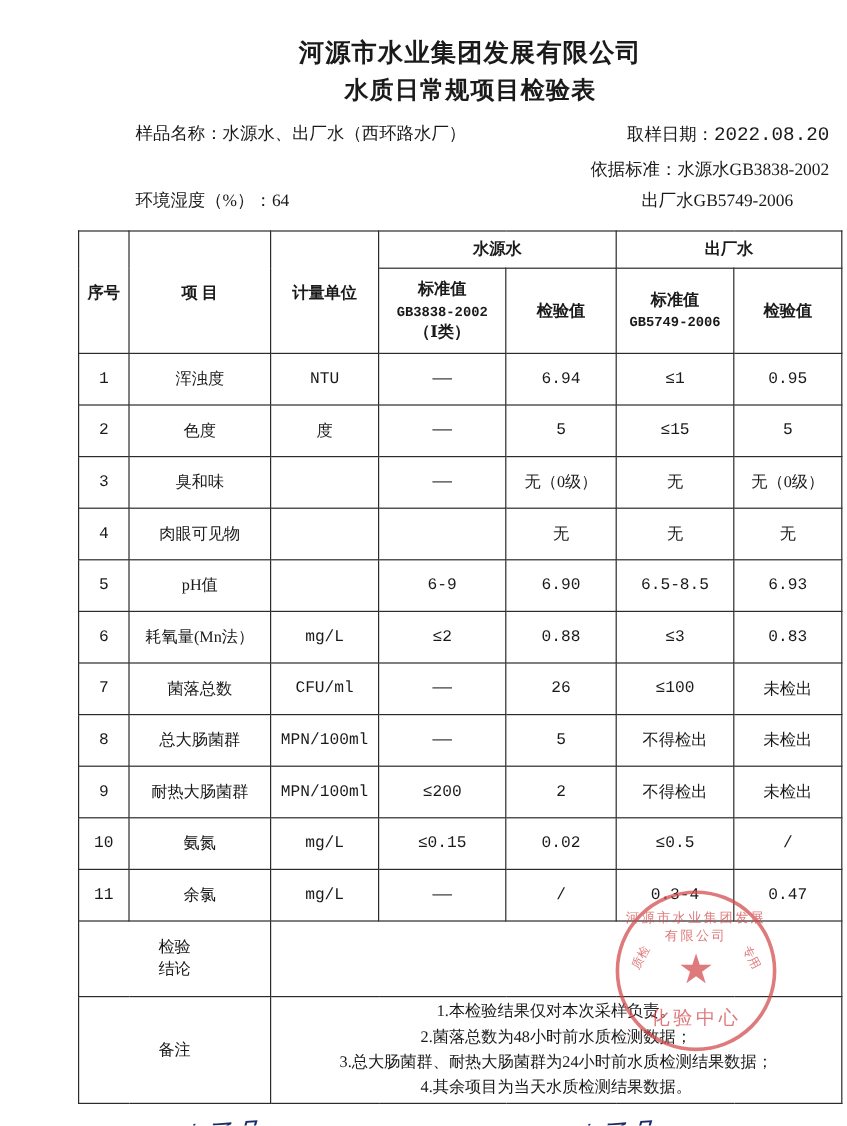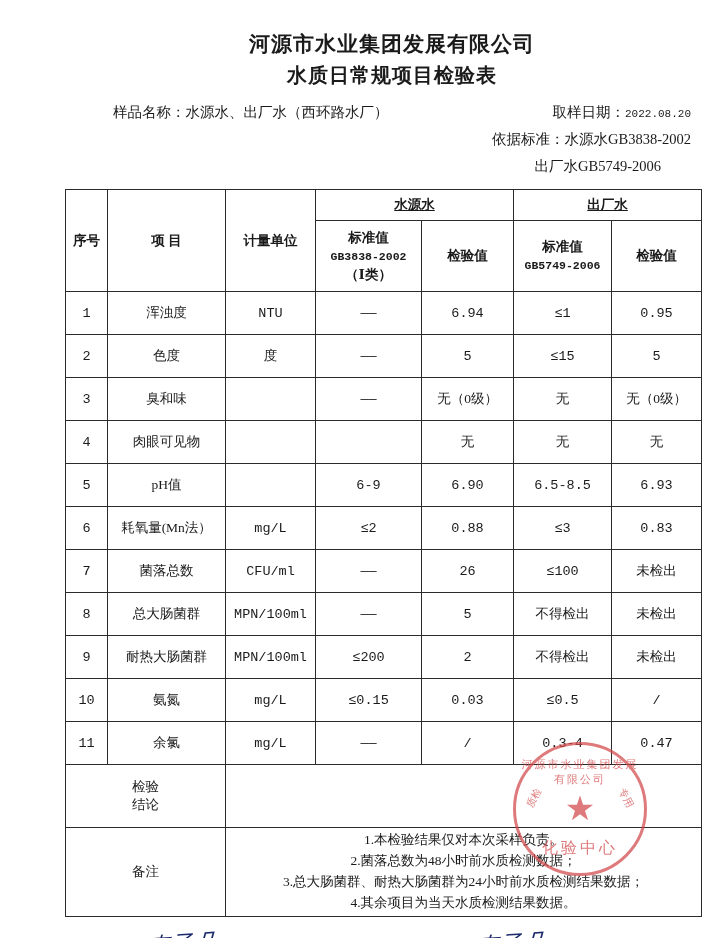--- a/index.html
+++ b/index.html
@@ -70,37 +70,36 @@
   table.report th, table.report td {
     border: 1px solid #2b2b2b;
     font-size: 13.5px;
     text-align: center;
     vertical-align: middle;
     padding: 2px 2px;
   }
   .hdr-group {
     font-size: 14.5px;
     height: 26px;
-    text-decoration: underline;
   }
   .hdr-cell {
     height: 66px;
     line-height: 1.35;
     font-size: 13.5px;
   }
   .hdr-cell small {
     font-size: 11.5px;
     font-family: "Liberation Mono", monospace;
   }
   .hdr-tall {
     font-size: 15px;
   }
   .mono {
     font-family: "Liberation Mono", "DejaVu Sans Mono", monospace;
-    font-size: 11px;
+    font-size: 16px;
   }
   td.item-name {
     text-align: left;
     padding-left: 8px;
     font-size: 14px;
   }
   tr.data-row td {
     height: 38px;
   }
   .col-no    { width: 42px; }
@@ -210,20 +209,21 @@
 
   <div class="meta">
     <div class="meta-row">
       <span class="meta-left"><span>样品名称：</span><span>水源水、出厂水（西环路水厂）</span></span>
       <span class="meta-right"><span>取样日期：</span><span class="mono">2022.08.20</span></span>
     </div>
     <div class="meta-row">
       <span class="meta-right"><span>依据标准：</span><span>水源水GB3838-2002</span></span>
     </div>
     <div class="meta-row">
+      <span class="meta-left"><span>环境湿度（%）：</span><span>64</span></span>
       <span class="meta-right-indent">出厂水GB5749-2006</span>
     </div>
   </div>
 
   <table class="report">
     <colgroup>
       <col class="col-no">
         <col class="col-item">
         <col class="col-unit">
       <col class="col-std1">
@@ -333,21 +333,21 @@
         <td class="mono">≤200</td>
         <td class="mono">2</td>
         <td>不得检出</td>
         <td>未检出</td>
       </tr>
       <tr class="data-row">
         <td class="mono">10</td>
         <td class="item-name">氨氮</td>
         <td class="mono">mg/L</td>
         <td class="mono">≤0.15</td>
-        <td class="mono">0.03</td>
+        <td class="mono">0.02</td>
         <td class="mono">≤0.5</td>
         <td class="mono">/</td>
       </tr>
       <tr class="data-row">
         <td class="mono">11</td>
         <td class="item-name">余氯</td>
         <td class="mono">mg/L</td>
         <td class="mono">——</td>
         <td class="mono">/</td>
         <td class="mono">0.3-4</td>

